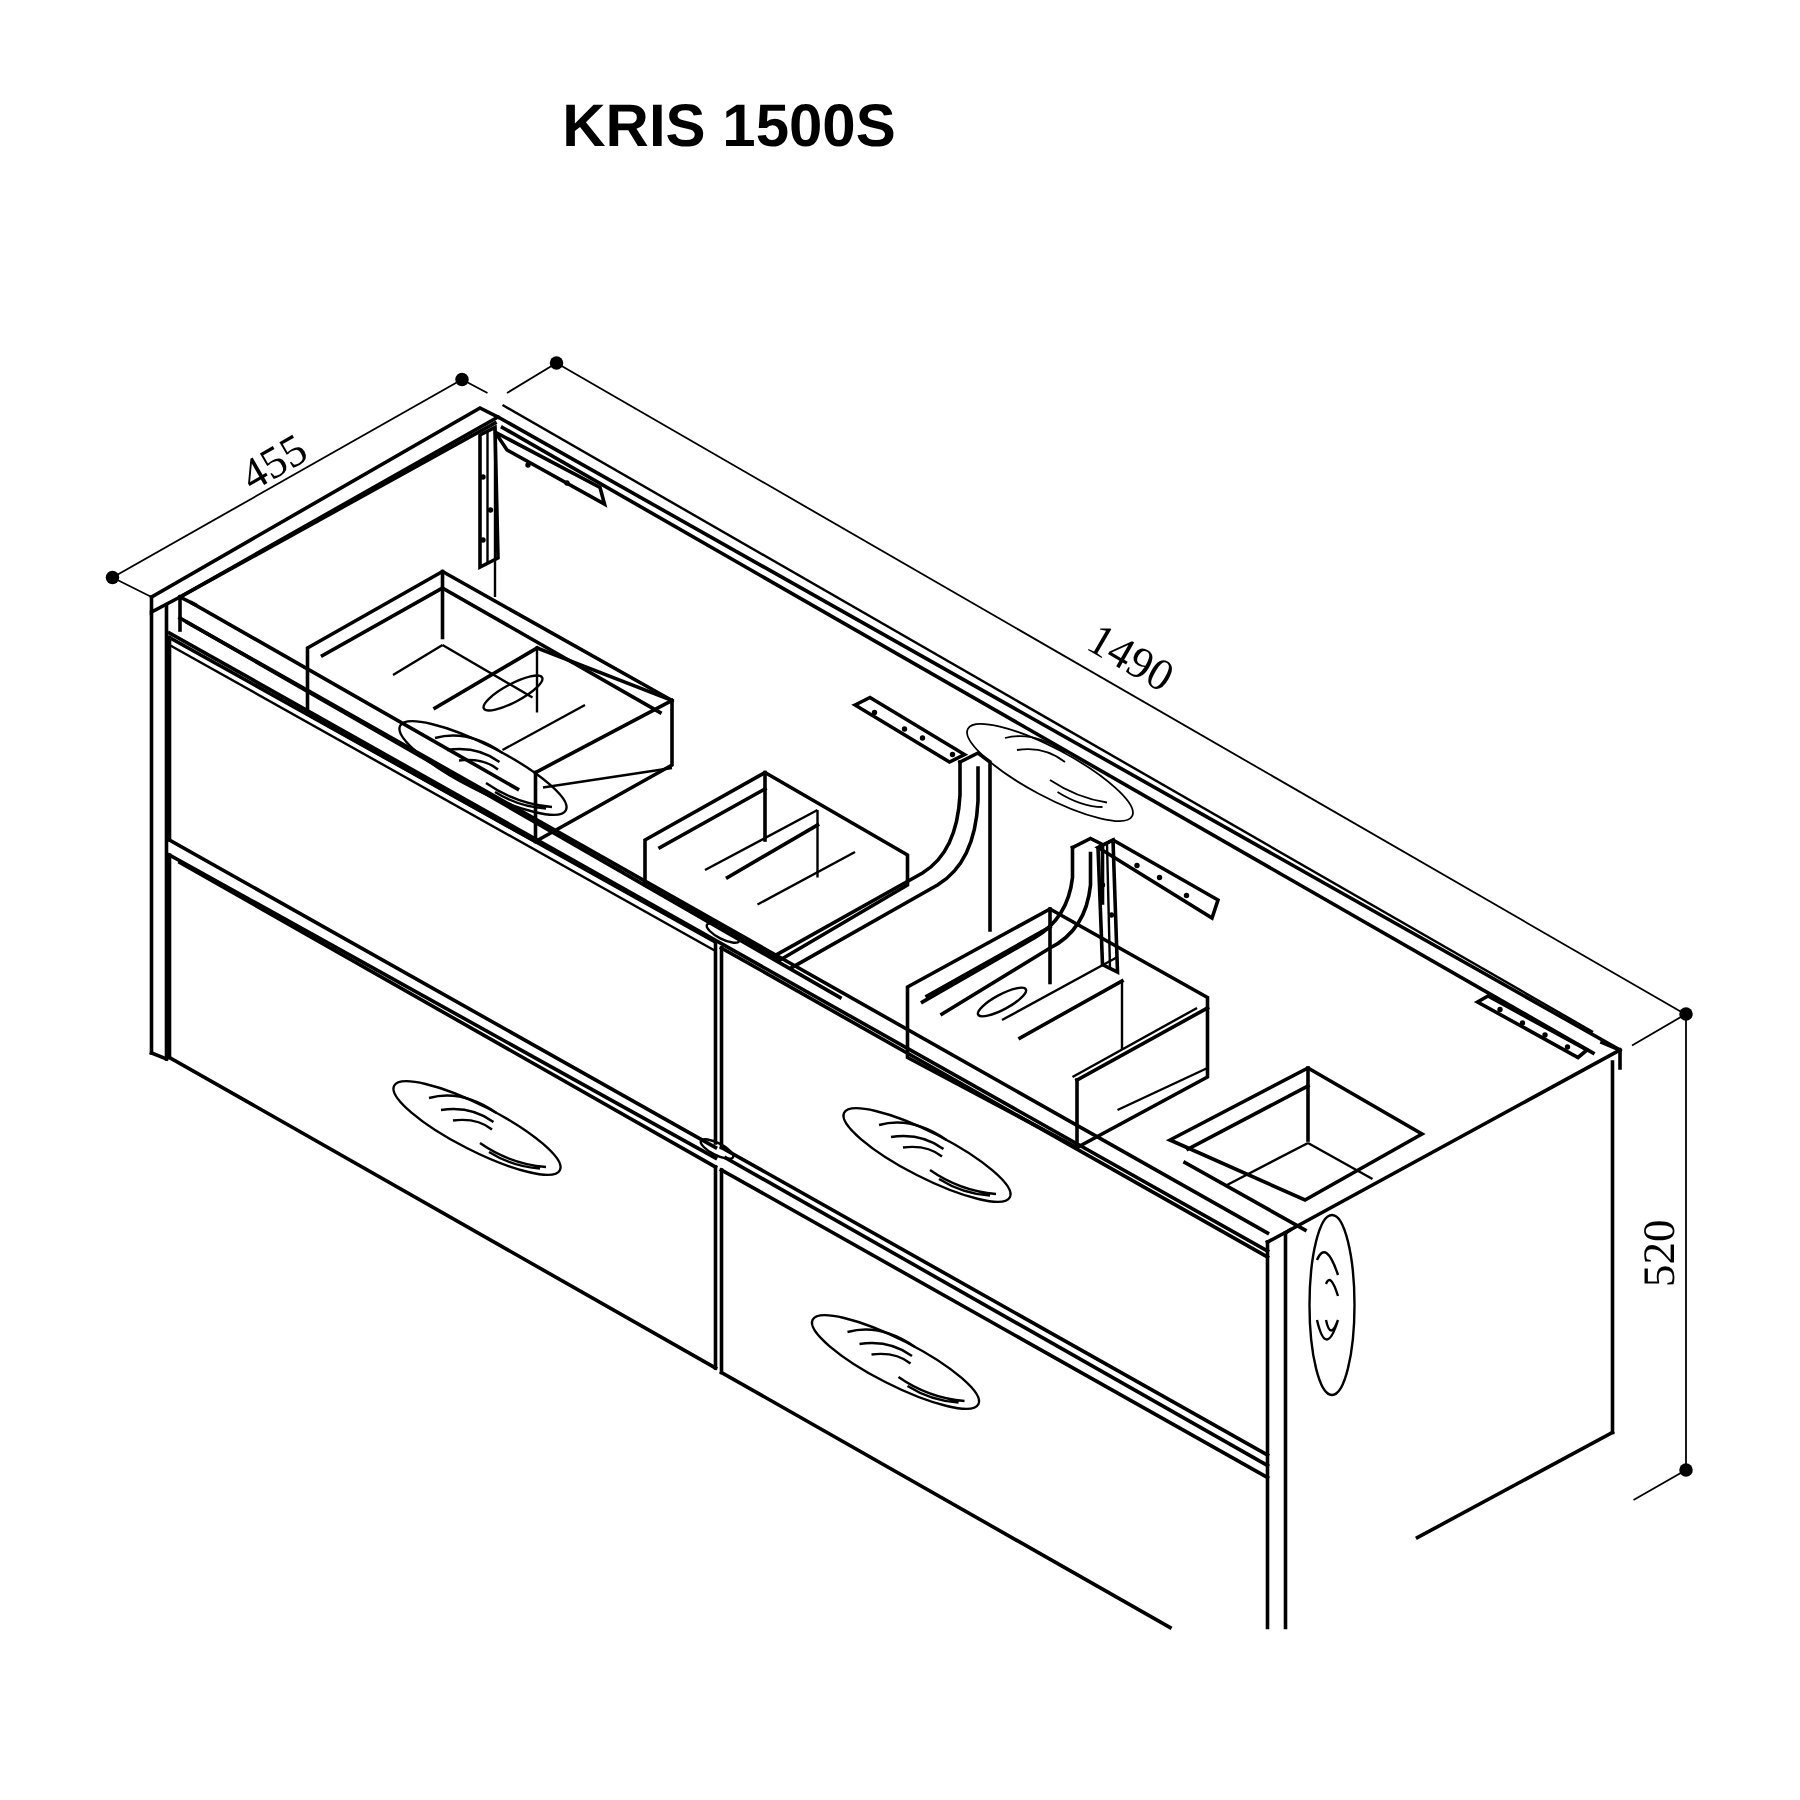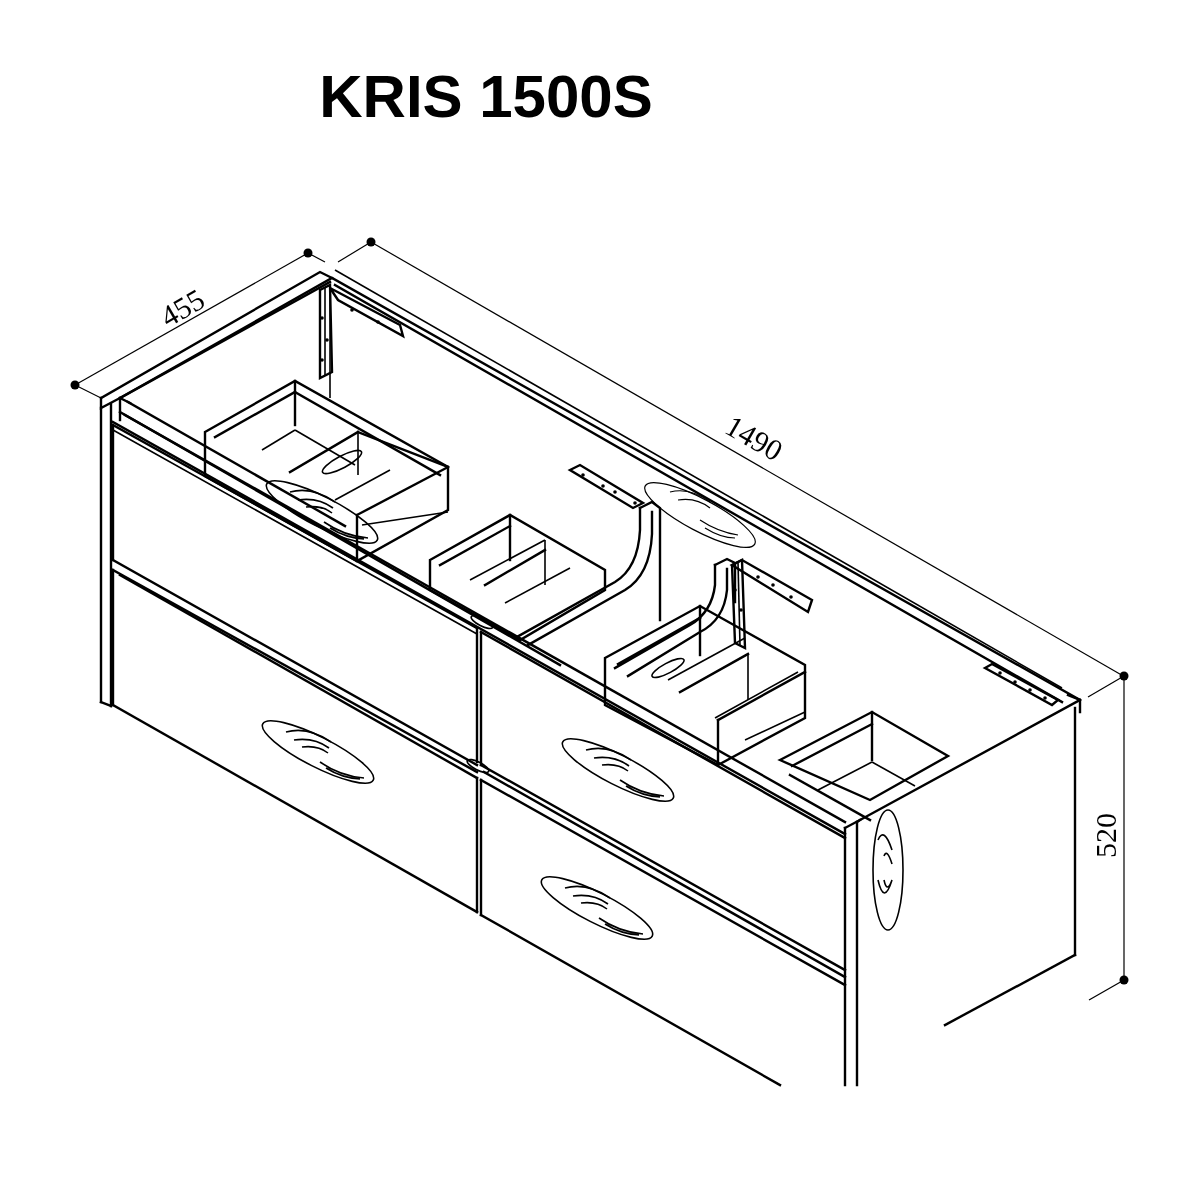--- a/index.html
+++ b/index.html
@@ -1,19 +1,19 @@
 <!DOCTYPE html>
 <html><head>
   <meta charset="utf-8">
   <style>
     html, body { margin: 0; padding: 0; background: #ffffff; }
     body { width: 1200px; height: 1200px; position: relative; overflow: hidden; }
     .title {
       position: absolute; left: 0; top: 62px; width: 972px; text-align: center;
-      font-family: "Liberation Sans", sans-serif; font-weight: 700; font-size: 60px;
+      font-family: "Liberation Sans", sans-serif; font-weight: 700; font-size: 40px;
       color: #000000; letter-spacing: 0px;
     }
     svg.drawing { position: absolute; left: 0; top: 0; }
     .dimtext { font-family: "Liberation Serif", serif; font-size: 30px; fill: #000; }
     .ln { stroke: #000; fill: none; stroke-width: 2.4; stroke-linejoin: miter; stroke-linecap: square; }
     .thin { stroke: #000; fill: none; stroke-width: 1.6; }
     .hair { stroke: #000; fill: none; stroke-width: 1.2; }
     .dot { fill: #000; }
   </style>
 </head>

